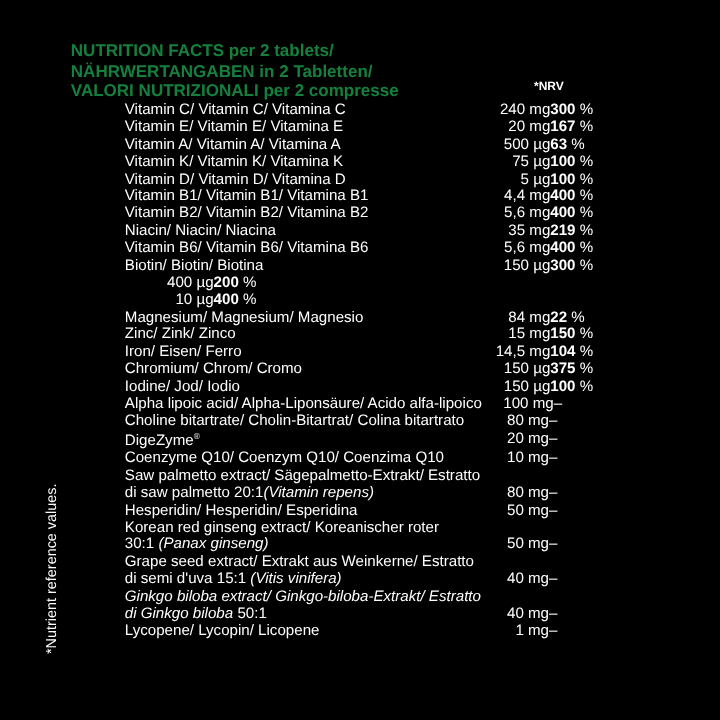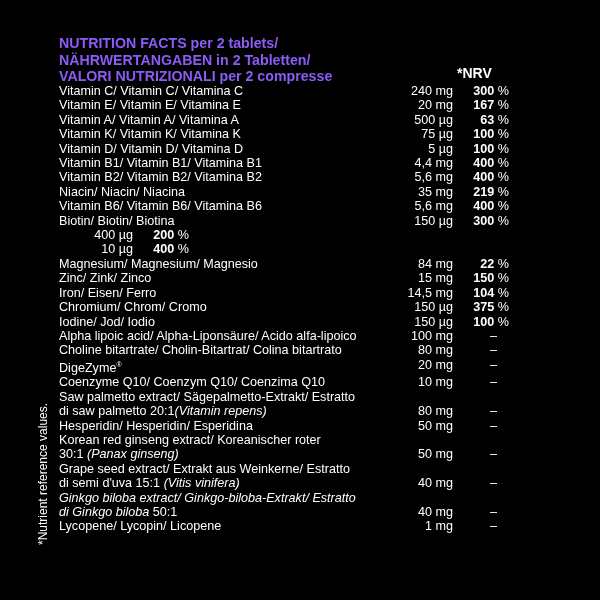--- a/index.html
+++ b/index.html
@@ -1,25 +1,25 @@
 <!DOCTYPE html>
 <html><head>
 <meta charset="utf-8">
 <style>
   html, body { margin:0; padding:0; }
   body { width:600px; height:600px; background:#000; color:#fff; overflow:hidden; position:relative;
          font-family:"Liberation Sans", sans-serif; }
-  .heading { position:absolute; left:59px; top:35px; color:#8b5cf6; font-weight:bold; font-size:14.2px; line-height:16.5px; }
-  .nrv-head { position:absolute; left:457px; top:66px; font-size:14px; font-weight:bold; line-height:14px; }
+  .heading { position:absolute; left:59px; top:35px; color:#15803d; font-weight:bold; font-size:14.2px; line-height:16.5px; }
+  .nrv-head { position:absolute; left:445px; top:66px; font-size:10px; font-weight:bold; line-height:14px; }
   .rows { position:absolute; left:59px; top:84px; width:450px; }
-  .row { display:flex; align-items:flex-start; font-size:12.6px; line-height:14.4px; }
+  .row { display:flex; align-items:flex-start; font-size:12.6px; line-height:14.4px;margin-left:45px; }
   .name { width:320px; white-space:nowrap; }
   .amt { width:74px; text-align:right; white-space:nowrap; }
   .amt b { font-weight:normal; }
-  .nrv { width:56px; text-align:right; white-space:nowrap; }
+  .nrv { width:56px; white-space:nowrap; }
   .nrv b { font-weight:bold; }
   .vlabel { position:absolute; left:36px; top:545px; transform-origin:0 0; transform:rotate(-90deg);
             font-size:12px; white-space:nowrap; color:#fff; }
   i { font-style:italic; }
   sup { font-size:7px; }
 </style>
 </head>
 <body>
 
 <div class="heading">

